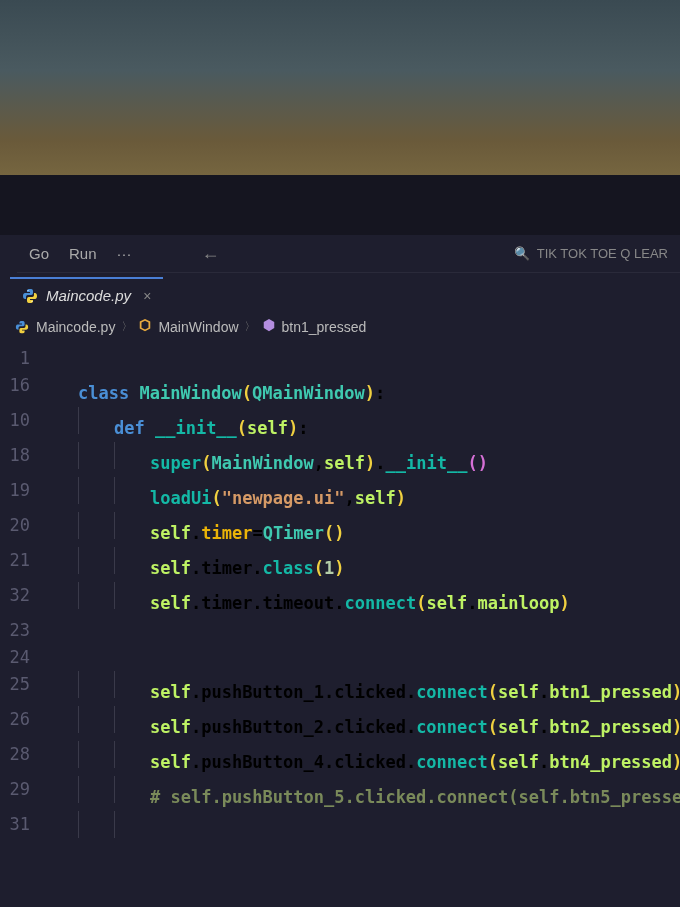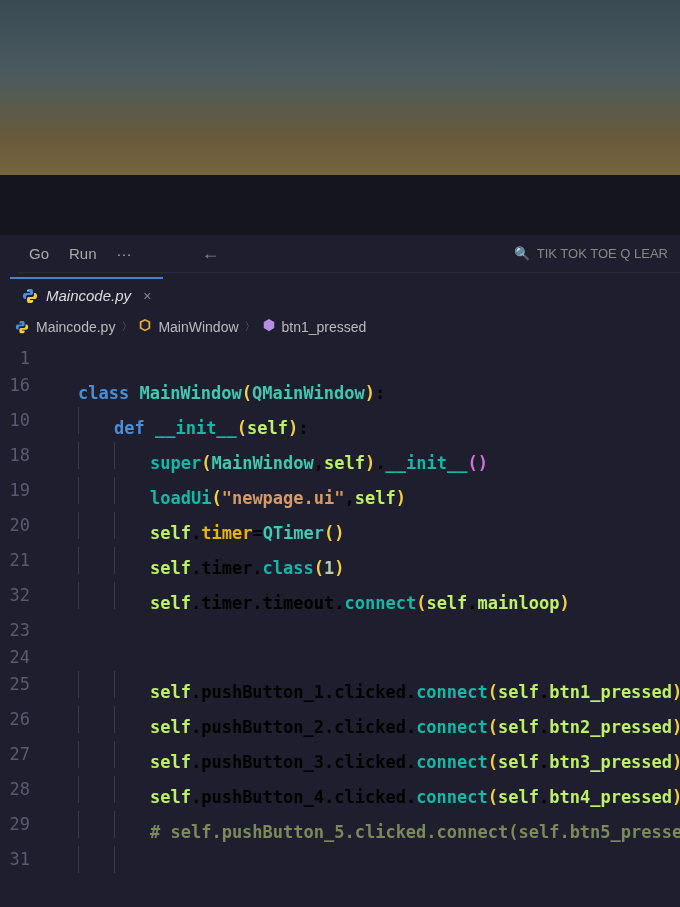--- a/index.html
+++ b/index.html
@@ -231,24 +231,20 @@
       <div class="line">
           <div class="g">25</div>
           <div class="c"><span class="ind0"></span><span class="ind"></span><span class="ind"></span><span class="self">self</span><span>.pushButton_1.clicked.</span><span class="fn">connect</span><span class="punc">(</span><span class="self">self</span><span>.</span><span class="self">btn1_pressed</span><span class="punc">)</span></div>
         </div>
 
       <div class="line">
           <div class="g">26</div>
           <div class="c"><span class="ind0"></span><span class="ind"></span><span class="ind"></span><span class="self">self</span><span>.pushButton_2.clicked.</span><span class="fn">connect</span><span class="punc">(</span><span class="self">self</span><span>.</span><span class="self">btn2_pressed</span><span class="punc">)</span></div>
         </div>
 
-      <div class="line">
-          <div class="g">27</div>
-          <div class="c"><span class="ind0"></span><span class="ind"></span><span class="ind"></span><span class="self">self</span><span>.pushButton_3.clicked.</span><span class="fn">connect</span><span class="punc">(</span><span class="self">self</span><span>.</span><span class="self">btn3_pressed</span><span class="punc">)</span></div>
-        </div>
 
       <div class="line">
           <div class="g">28</div>
           <div class="c"><span class="ind0"></span><span class="ind"></span><span class="ind"></span><span class="self">self</span><span>.pushButton_4.clicked.</span><span class="fn">connect</span><span class="punc">(</span><span class="self">self</span><span>.</span><span class="self">btn4_pressed</span><span class="punc">)</span></div>
         </div>
 
       <div class="line">
           <div class="g">29</div>
           <div class="c"><span class="ind0"></span><span class="ind"></span><span class="ind"></span><span class="cmt"># self.pushButton_5.clicked.connect(self.btn5_pressed</span></div>
         </div>

